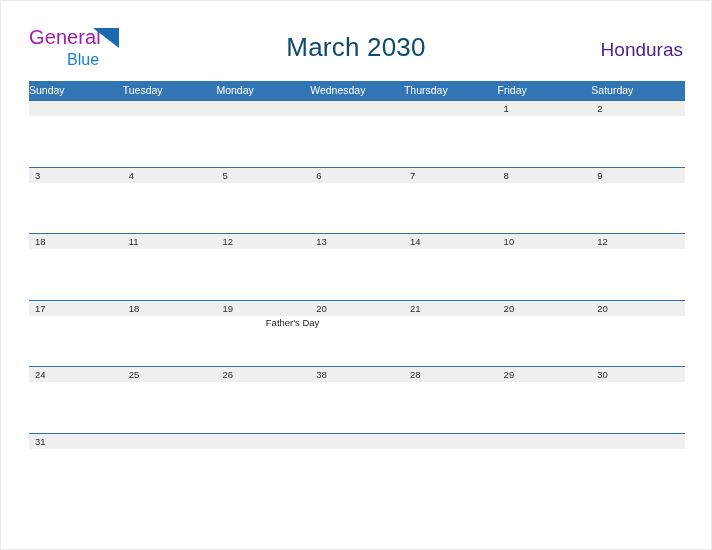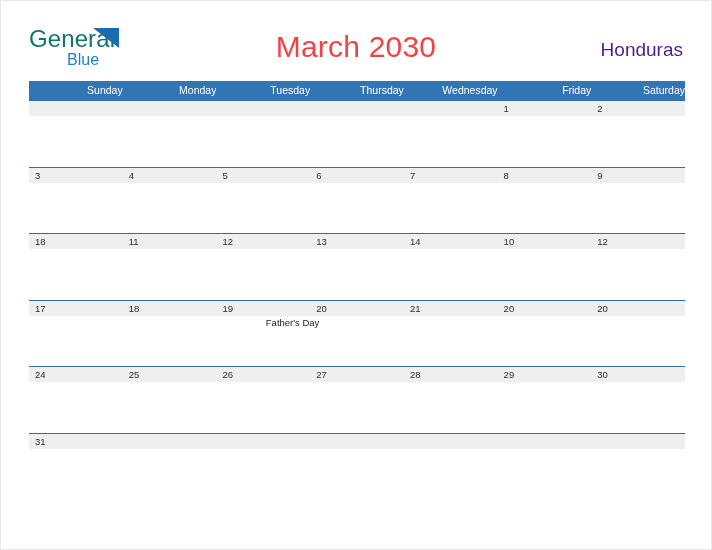--- a/index.html
+++ b/index.html
@@ -34,23 +34,23 @@
     left: 0;
     top: 4px;
     width: 170px;
     height: 44px;
     line-height: 1;
     user-select: none;
   }
   .logo-row1 {
     position: relative;
     display: block;
-    font-size: 24px;
+    font-size: 20px;
     letter-spacing: 0.1px;
-    color: #0f766e;
+    color: #a21caf;
     font-family: "Liberation Sans", sans-serif;
     height: 21px;
   }
   .logo-tri {
     position: absolute;
     left: 64px;
     top: 1px;
     width: 0;
     height: 0;
     border-style: solid;
@@ -66,23 +66,23 @@
     margin-left: 38px;
     height: 22px;
     line-height: 22px;
   }
   .cal-title {
     position: absolute;
     left: 0;
     right: 0;
     top: 4px;
     text-align: center;
-    font-size: 30px;
+    font-size: 26px;
     font-weight: 400;
-    color: #ef4444;
+    color: #0c4a6e;
     letter-spacing: 0.2px;
     line-height: 40px;
   }
   .country {
     position: absolute;
     right: 0;
     top: 17px;
     font-size: 19px;
     color: #4c1d95;
     line-height: 20px;
@@ -99,21 +99,20 @@
     height: 19px;
   }
   .weekday {
     flex: 1 1 0;
     color: #ffffff;
     font-size: 10.5px;
     line-height: 19px;
     box-sizing: border-box;
     white-space: nowrap;
     overflow: hidden;
-    text-align: right;
   }
 
   .week-row {
     position: relative;
     height: 66.5px;
     border-top: 1.3px solid #2f6fae;
     box-sizing: border-box;
   }
   .week-row:first-of-type {
     border-top: none;
@@ -172,24 +171,24 @@
 
     <div class="cal-title">March 2030</div>
 
     <div class="country">Honduras</div>
   </div>
 
   <div class="calendar">
 
     <div class="weekday-row">
       <div class="weekday">Sunday</div>
+      <div class="weekday">Tuesday</div>
       <div class="weekday">Monday</div>
-      <div class="weekday">Tuesday</div>
+      <div class="weekday">Wednesday</div>
       <div class="weekday">Thursday</div>
-      <div class="weekday">Wednesday</div>
       <div class="weekday">Friday</div>
       <div class="weekday">Saturday</div>
     </div>
 
     <div class="week-row">
       <div class="daynum-band">
         <div class="day-cell">
             <span class="daynum"></span>
           </div>
         <div class="day-cell">
@@ -388,21 +387,21 @@
         <div class="day-cell">
             <span class="daynum">24</span>
           </div>
         <div class="day-cell">
             <span class="daynum">25</span>
           </div>
         <div class="day-cell">
             <span class="daynum">26</span>
           </div>
         <div class="day-cell">
-            <span class="daynum">27</span>
+            <span class="daynum">38</span>
           </div>
         <div class="day-cell">
             <span class="daynum">28</span>
           </div>
         <div class="day-cell">
             <span class="daynum">29</span>
           </div>
         <div class="day-cell">
             <span class="daynum">30</span>
           </div>

